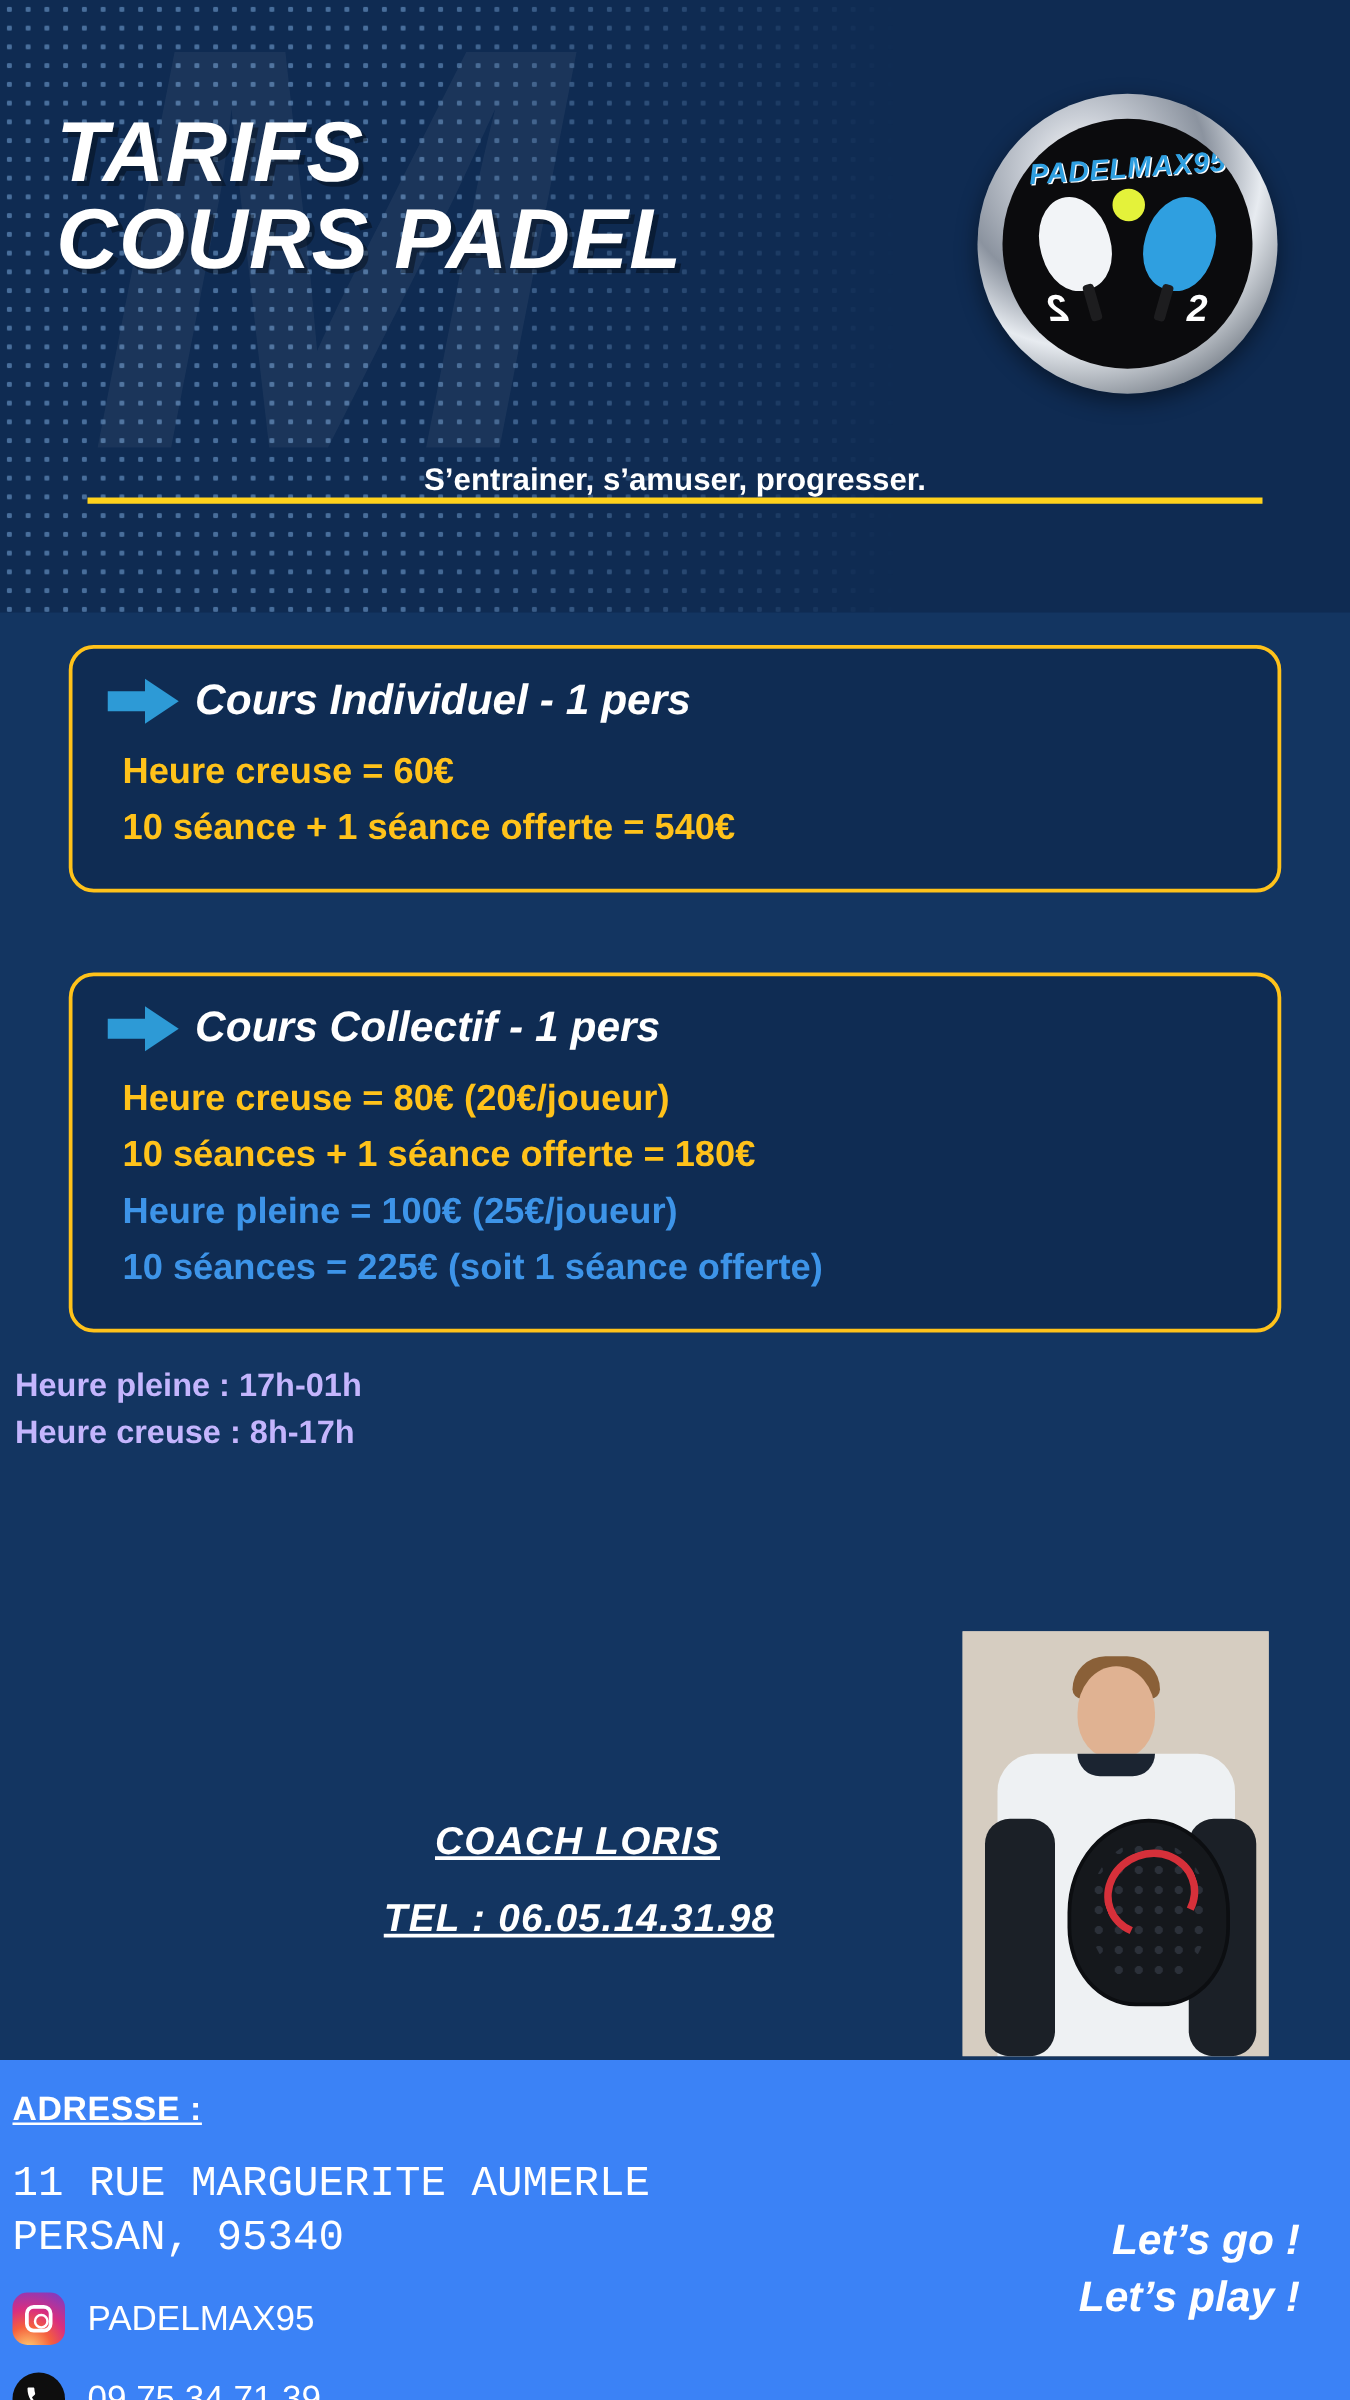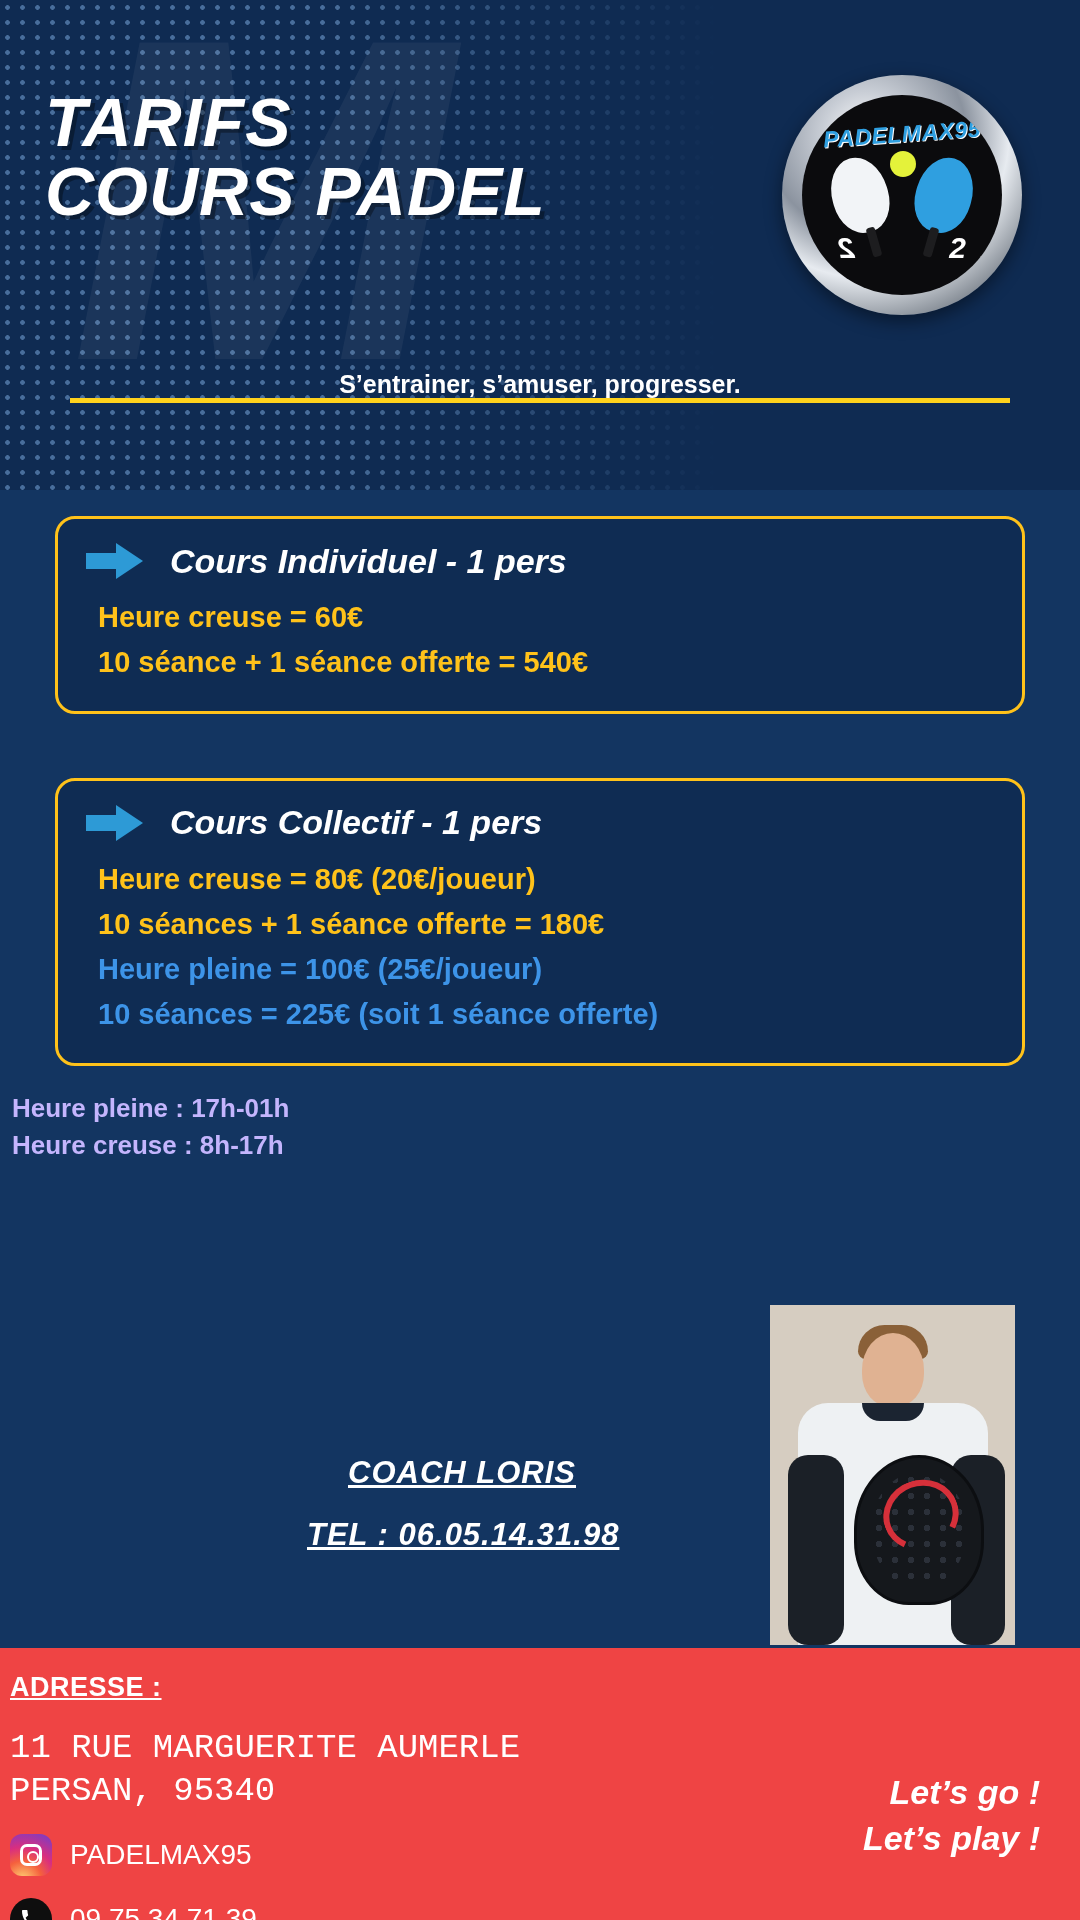--- a/index.html
+++ b/index.html
@@ -165,22 +165,21 @@
   .card {
     position: relative;
     margin: 26px 55px 0 55px;
     border: 3px solid #ffc21a;
     border-radius: 20px;
     background: #0f2c53;
     padding: 22px 28px 26px 28px;
   }
   .card-head {
     display: flex;
-    align-items: center;
-    gap: 26px;
+    gap: 12px;
     margin-bottom: 14px;
   }
   .arrow-icon {
     flex: 0 0 auto;
     width: 58px; height: 40px;
     display: block;
   }
   .card-title {
     color: #ffffff;
     font-size: 34px;
@@ -277,21 +276,21 @@
     border-radius: 50%;
     border-bottom-color: transparent;
     transform: rotate(-20deg);
   }
 
   
   .footer {
     position: absolute;
     left: 0; bottom: 0;
     width: 1080px; height: 272px;
-    background: #ef4444;
+    background: #3b82f6;
     padding: 24px 0 0 10px;
   }
   .addr-label {
     color: #ffffff;
     font-size: 27px;
     font-weight: bold;
     text-decoration: underline;
     letter-spacing: 0.5px;
   }
   .addr-line {

